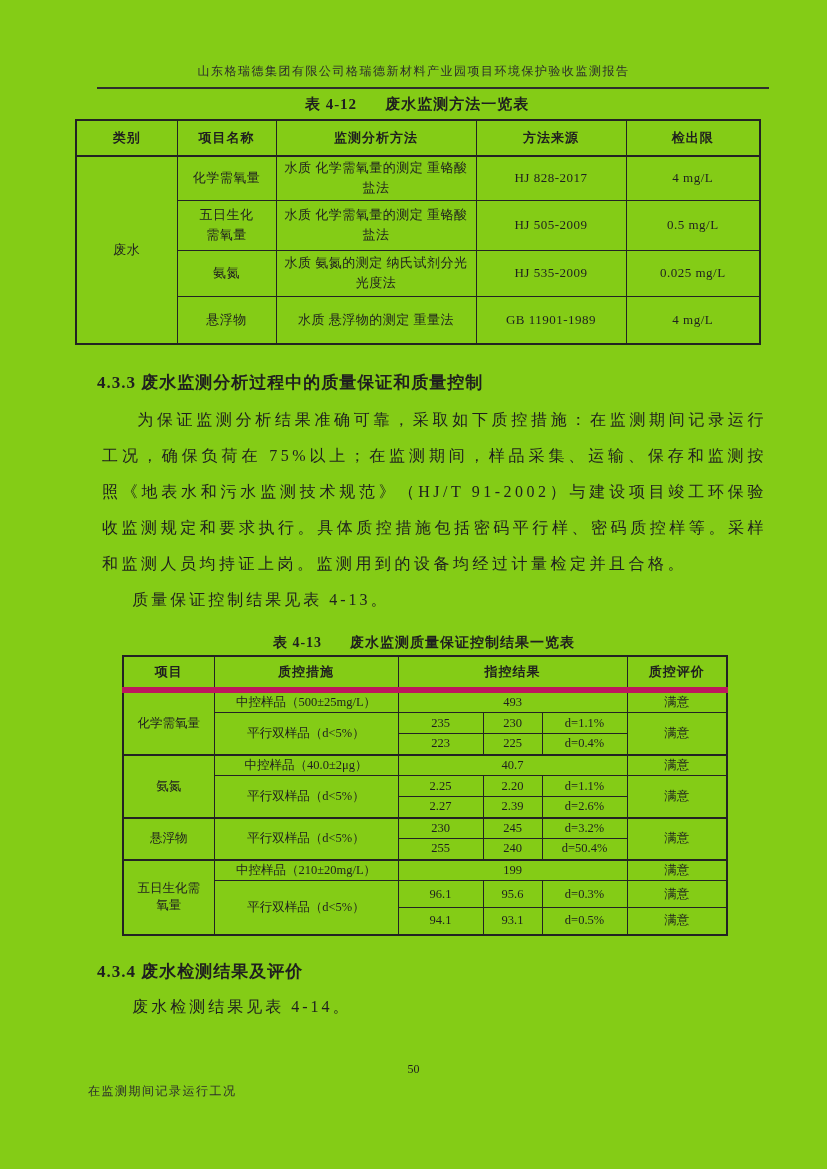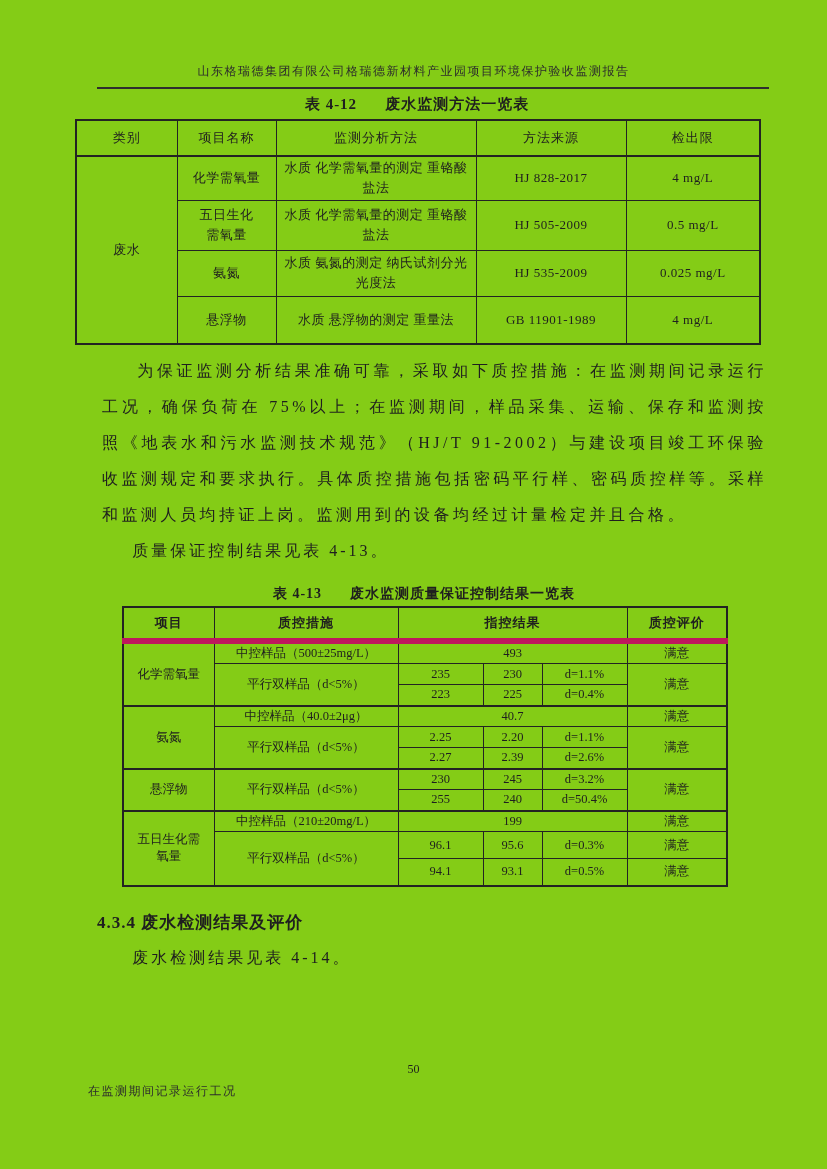--- a/index.html
+++ b/index.html
@@ -33,21 +33,21 @@
 
   table.doc-table { border-collapse: collapse; table-layout: fixed; border: 2px solid #232323; }
   table.doc-table th, table.doc-table td {
     border: 1px solid #232323;
     text-align: center;
     vertical-align: middle;
     padding: 1px 3px;
   }
 
   table.t12 { margin: 5px 0 0 75px; width: 684px; font-size: 13px; }
-  .t12 th { font-weight: normal; letter-spacing: 1px; }
+  .t12 th { font-weight: bold; letter-spacing: 1px; }
   .t12 td { letter-spacing: 0.5px; line-height: 1.55; }
   .t12 thead tr { height: 36px; }
   .t12 thead th { border-bottom: 2px solid #232323; }
   .t12 .r44 { height: 44px; }
   .t12 .r50 { height: 50px; }
   .t12 .r46 { height: 46px; }
   .t12 .r48 { height: 48px; }
 
   table.t13 { margin: 3px 0 0 122px; width: 604px; font-size: 12.5px; }
   .t13 thead th { font-weight: bold; height: 28px; font-size: 13px; letter-spacing: 1px; border-bottom: 6px solid #be185d; }
@@ -151,20 +151,21 @@
       </tr>
       <tr class="r48">
         <td class="wrap">悬浮物</td>
         <td>水质 悬浮物的测定 重量法</td>
         <td>GB 11901-1989</td>
         <td>4 mg/L</td>
       </tr>
     </tbody>
   </table>
 
+  <div class="sec-heading">4.3.3 废水监测分析过程中的质量保证和质量控制</div>
   <p class="body-para">为保证监测分析结果准确可靠，采取如下质控措施：在监测期间记录运行工况，确保负荷在 75%以上；在监测期间，样品采集、运输、保存和监测按照《地表水和污水监测技术规范》（HJ/T 91-2002）与建设项目竣工环保验收监测规定和要求执行。具体质控措施包括密码平行样、密码质控样等。采样和监测人员均持证上岗。监测用到的设备均经过计量检定并且合格。</p>
   <p class="ref-para">质量保证控制结果见表 4-13。</p>
 
   <div class="cap-wrap13">
     <span class="t-caption cap13">
       <span class="cap-label">表 4-13</span><span>废水监测质量保证控制结果一览表</span>
     </span>
   </div>
 
   <table class="doc-table t13">

